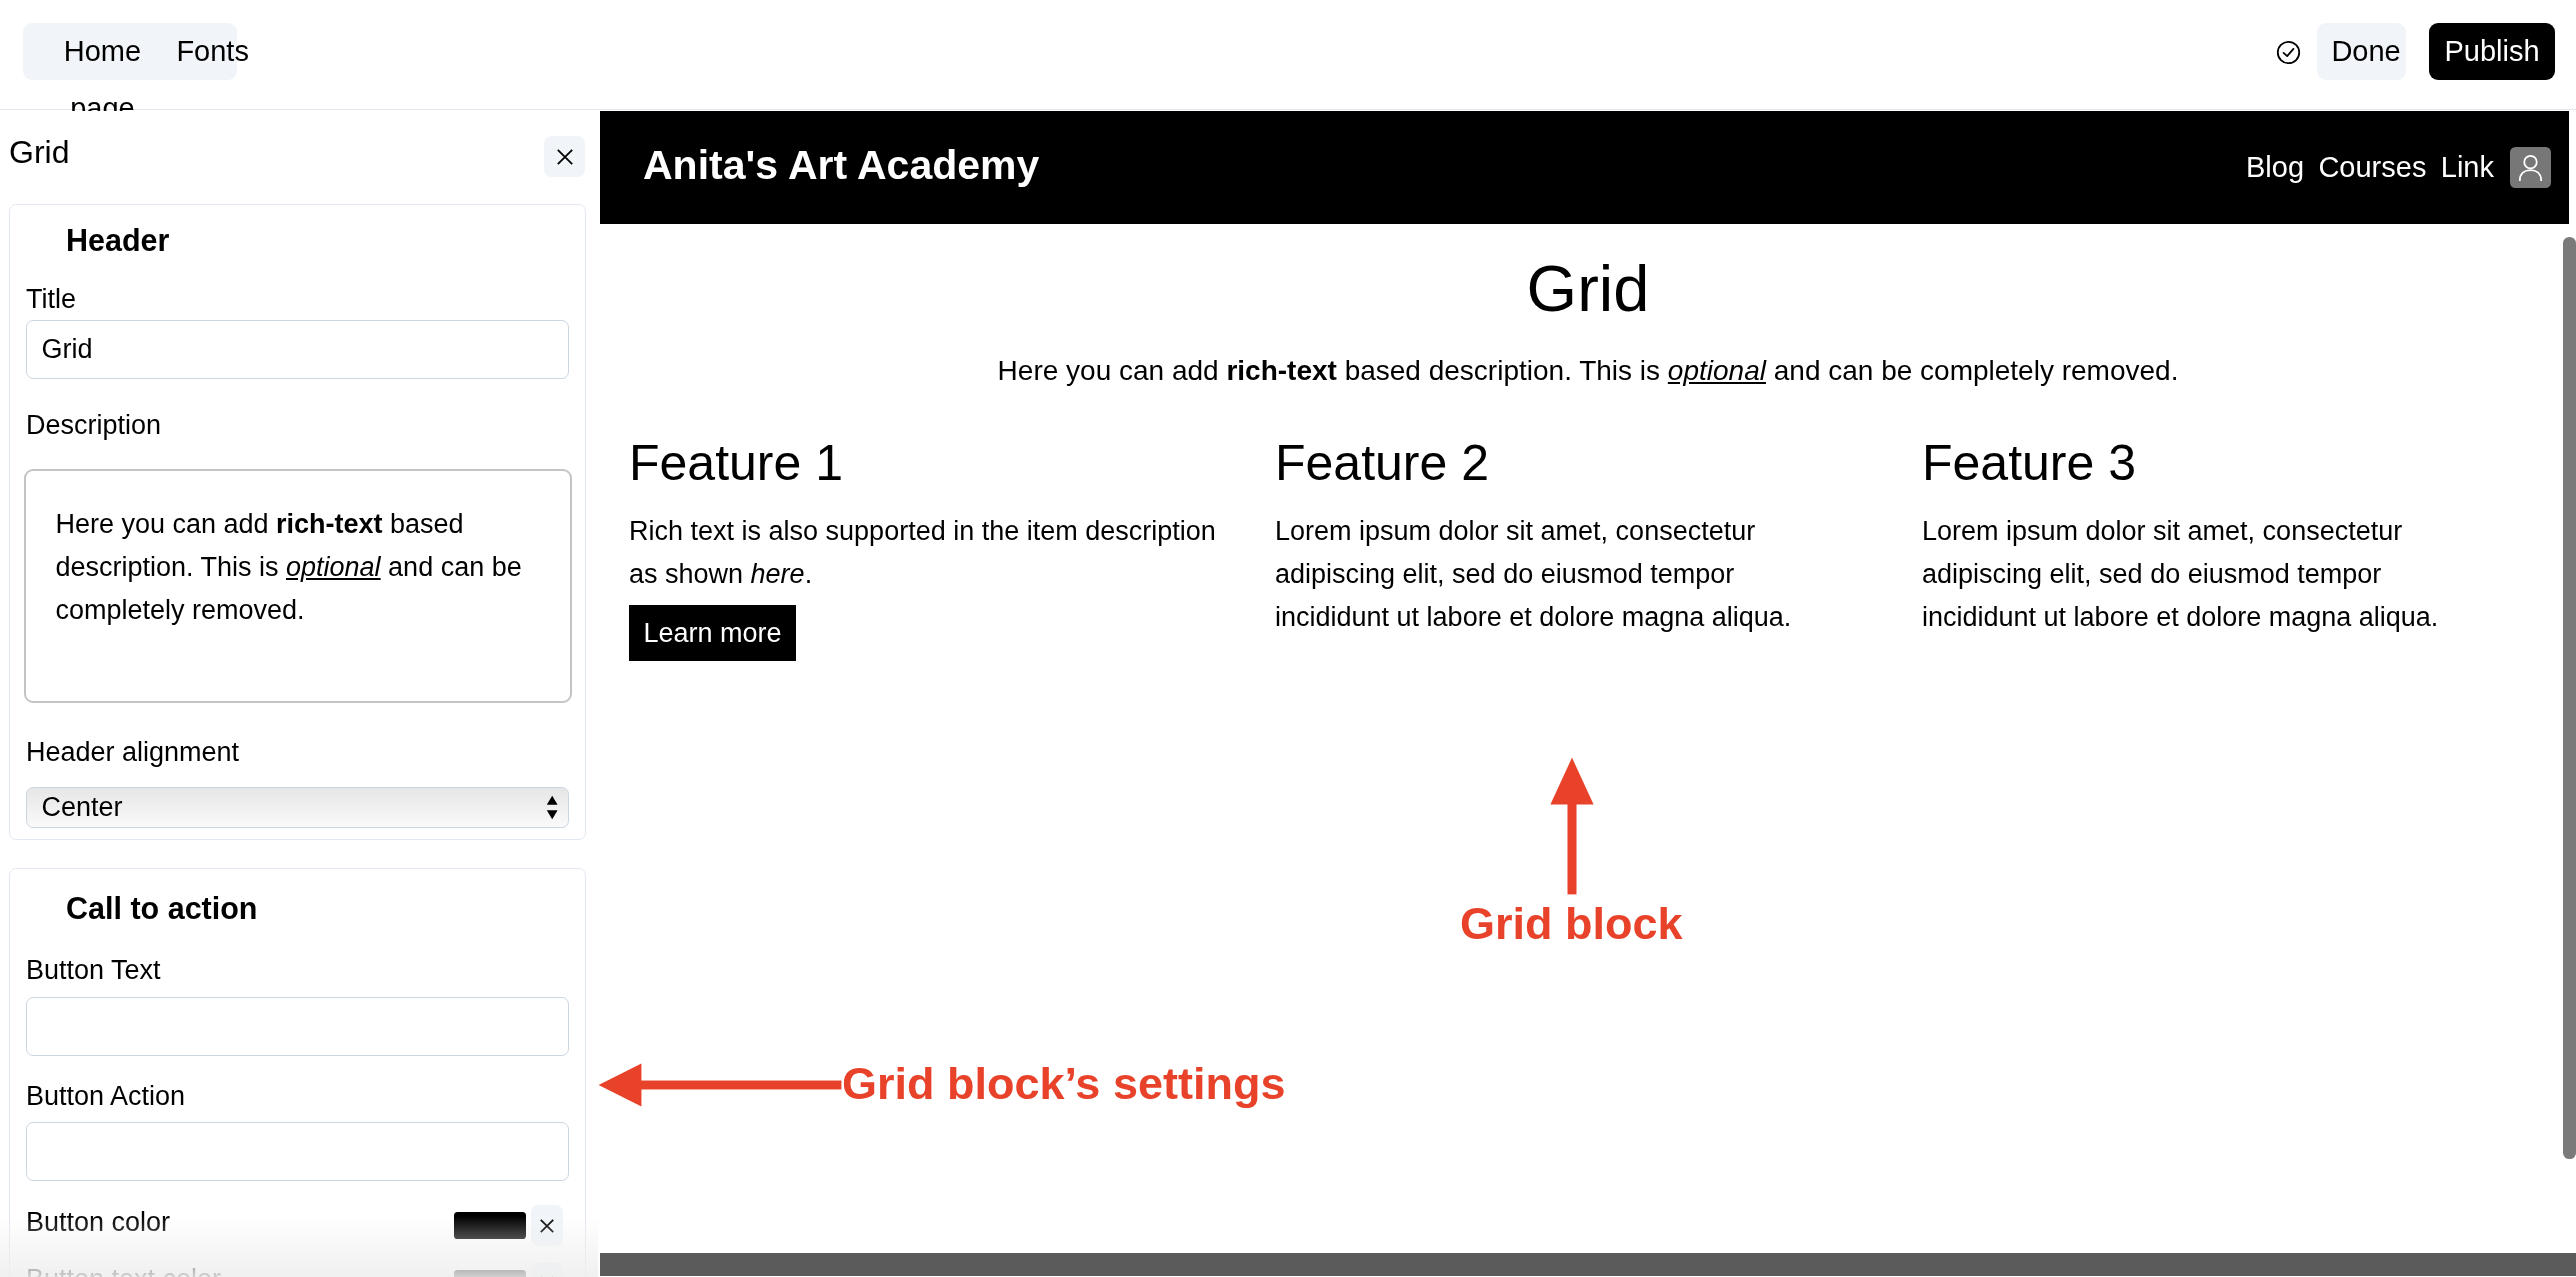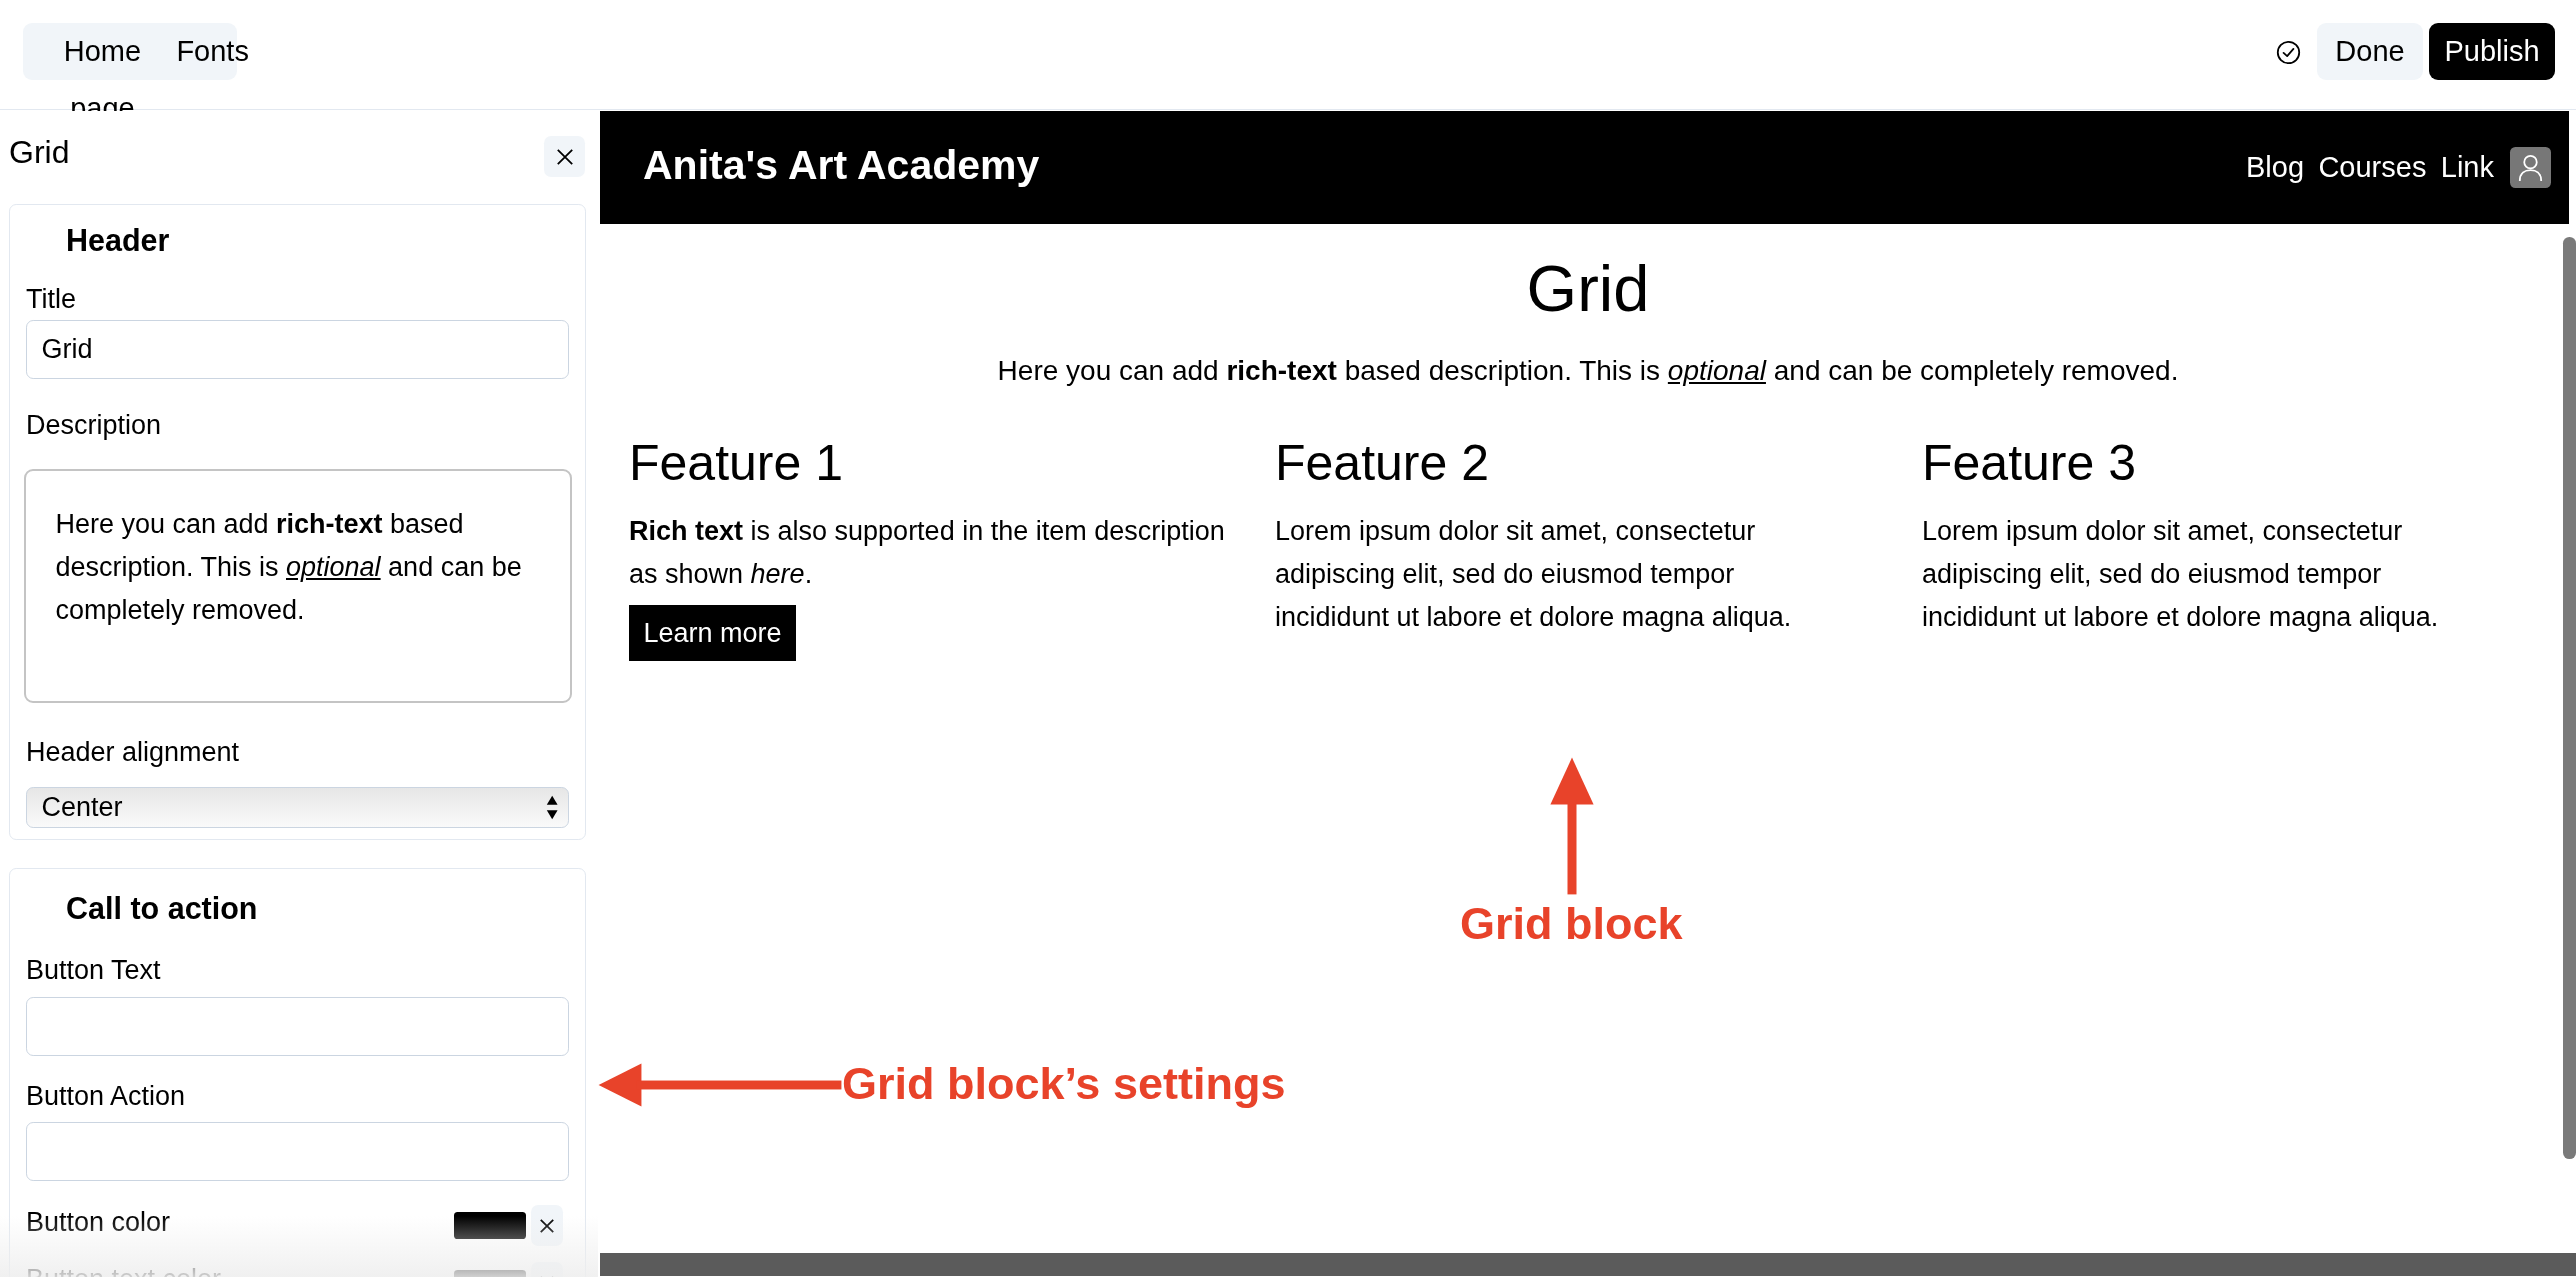--- a/index.html
+++ b/index.html
@@ -5,21 +5,21 @@
   * { box-sizing: border-box; margin: 0; padding: 0; }
   html, body { width: 2576px; height: 1277px; overflow: hidden; background: #ffffff; }
   body { font-family: "Liberation Sans", sans-serif; color: #000; position: relative; }
 
   
   .topbar { position: absolute; left: 0; top: 0; width: 2576px; height: 110px; background: #fff; border-bottom: 1.8px solid #e2e8f0; }
   .tb-btn { position: absolute; top: 23.4px; height: 57px; border-radius: 9px; background: #f1f5f9; font-size: 29px; line-height: 57px; padding: 0 14.4px; color: #000; border: none; cursor: pointer; font-family: "Liberation Sans", sans-serif; }
   .tb-home { left: 23.4px; width: 158px; }
   .tb-fonts { left: 162px; width: 75px; }
   .tb-check { position: absolute; left: 2276px; top: 40px; width: 25px; height: 25px; }
-  .tb-done { left: 2317px; width: 106px; text-align: center; }
+  .tb-done { left: 2317px; width: 89px; text-align: center; }
   .tb-publish { left: 2429px; width: 126px; background: #000; color: #fff; text-align: center; }
 
   
   .sidebar { position: absolute; left: 0; top: 111px; width: 598px; height: 1166px; background: #fff; overflow: hidden; }
   .sb-title { position: absolute; left: 9px; top: 23.4px; font-size: 32px; }
   .sb-close { position: absolute; left: 544px; top: 25px; width: 41px; height: 41px; border-radius: 7.2px; background: #f1f5f9; border: none; cursor: pointer; }
   .sb-close svg { position: absolute; left: 11.7px; top: 11.7px; }
 
   .panel { position: absolute; left: 9px; width: 577px; border: 1.8px solid #e2e8f0; border-radius: 7.2px; background: #fff; }
   .panel-header { top: 93px; height: 636px; }
@@ -49,21 +49,21 @@
 
   .grid-title { position: absolute; left: 0; width: 1976px; top: 140px; text-align: center; font-size: 65px; }
   .grid-desc { position: absolute; left: 0; width: 1976px; top: 244px; text-align: center; font-size: 28px; }
   .grid-desc b { font-weight: bold; }
   .grid-desc i { font-style: italic; text-decoration: underline; }
 
   .feature { position: absolute; top: 316px; width: 611px; }
   .feature h2 { font-size: 50px; font-weight: normal; line-height: 72px; }
   .feature p { font-size: 27px; line-height: 43px; margin-top: 10.8px; }
   .feature p.second { margin-top: 0; }
-  .feature b { font-weight: bold; margin-top: 24px; }
+  .feature b { font-weight: normal; margin-top: 24px; }
   .feature i { font-style: italic; }
   .f1 { left: 29px; } .f2 { left: 675px; } .f3 { left: 1322px; }
   .learn-btn { display: inline-block; margin-top: 9px; height: 56px; line-height: 56px; padding: 0 14.4px; background: #000; color: #fff; font-size: 27px; border-radius: 0; border: none; font-family: "Liberation Sans", sans-serif; }
 
   .vscroll { position: absolute; left: 1963px; top: 126px; width: 12.6px; height: 922px; background: #7a7a7a; border-radius: 6.3px; }
   .bottom-strip { position: absolute; left: 0; top: 1142px; width: 1976px; height: 23.4px; background: #5b5b5b; }
 
   
   .anno-text { position: absolute; color: #e8432a; font-weight: bold; font-size: 45px; }
   .anno-grid { left: 1460px; top: 898px; }

